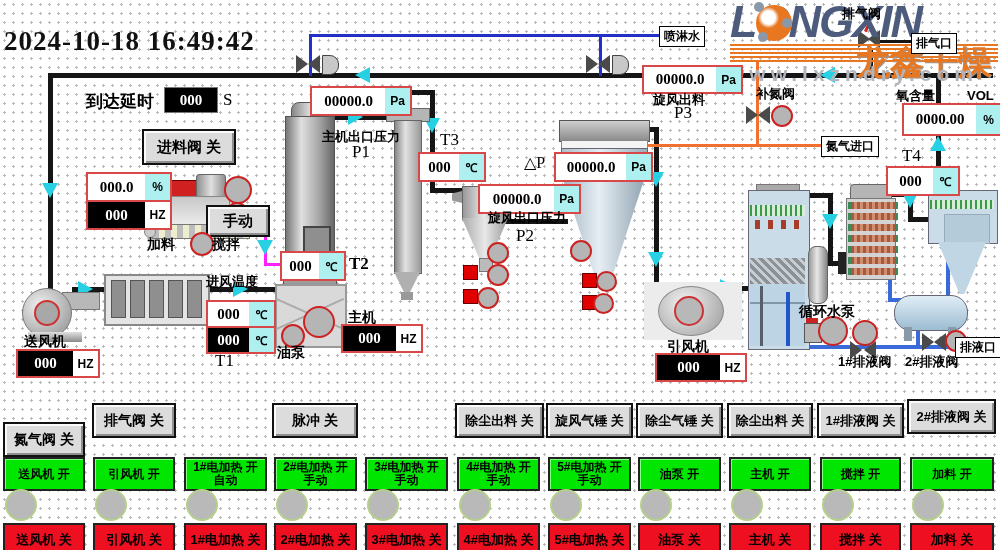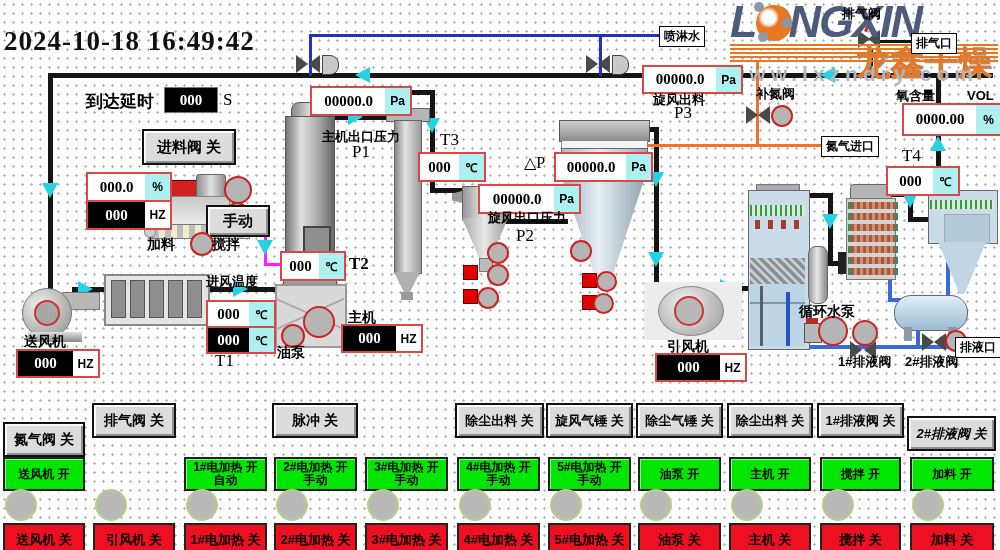--- a/index.html
+++ b/index.html
@@ -383,24 +383,28 @@
   <div class="boxlbl" style="left:955px;top:337px;">排液口</div>
 
   <div class="b3d" style="left:3px;top:422px;width:78px;height:31px;">氮气阀 关</div>
   <div class="b3d" style="left:92px;top:403px;width:80px;height:31px;">排气阀 关</div>
   <div class="b3d" style="left:272px;top:403px;width:82px;height:31px;">脉冲 关</div>
   <div class="b3d" style="left:455px;top:403px;width:85px;height:31px;font-size:13px;">除尘出料 关</div>
   <div class="b3d" style="left:546px;top:403px;width:83px;height:31px;font-size:13px;">旋风气锤 关</div>
   <div class="b3d" style="left:636px;top:403px;width:83px;height:31px;font-size:13px;">除尘气锤 关</div>
   <div class="b3d" style="left:727px;top:403px;width:82px;height:31px;font-size:13px;">除尘出料 关</div>
   <div class="b3d" style="left:817px;top:403px;width:83px;height:31px;font-size:13px;">1#排液阀 关</div>
-  <div class="b3d" style="left:907px;top:416px;width:85px;height:31px;font-size:13px;font-style:italic;">2#排液阀 关</div>
+  <div class="b3d" style="left:907px;top:399px;width:85px;height:31px;font-size:13px;">2#排液阀 关</div>
 
   <div class="bon" style="left:3px;top:457px;width:78px;height:30px;">
     <span>送风机 开</span>
+      <span></span>
+    </div>
+  <div class="bon" style="left:93px;top:457px;width:78px;height:30px;">
+    <span>引风机 开</span>
       <span></span>
     </div>
   <div class="bon" style="left:184px;top:457px;width:79px;height:30px;">
     <span>1#电加热 开</span>
       <span>自动</span>
     </div>
   <div class="bon" style="left:274px;top:457px;width:79px;height:30px;">
     <span>2#电加热 开</span>
       <span>手动</span>
     </div>

